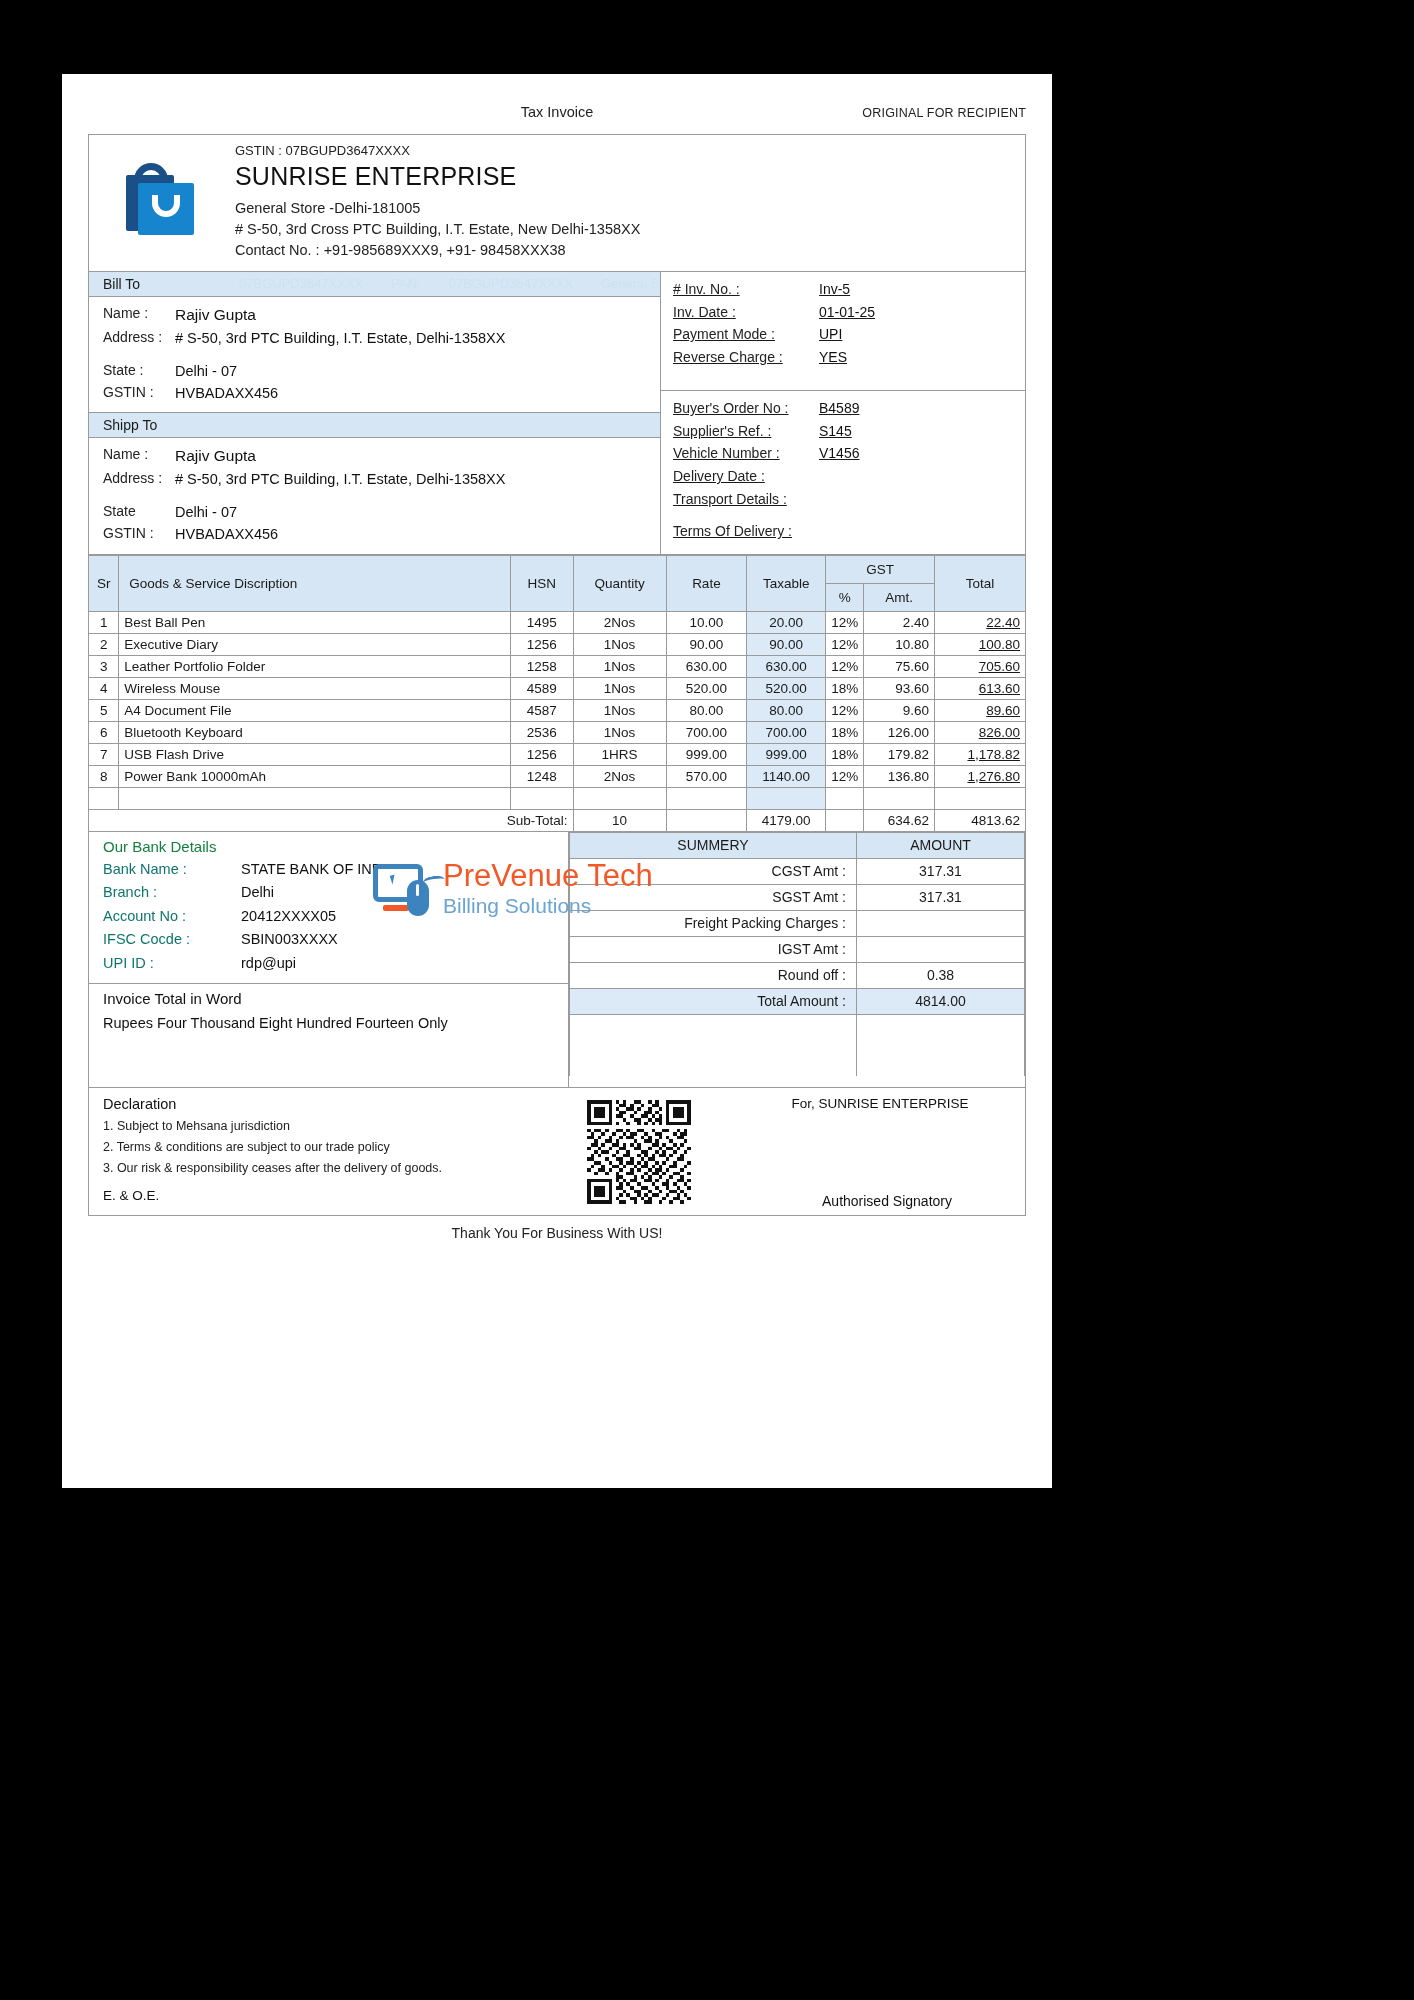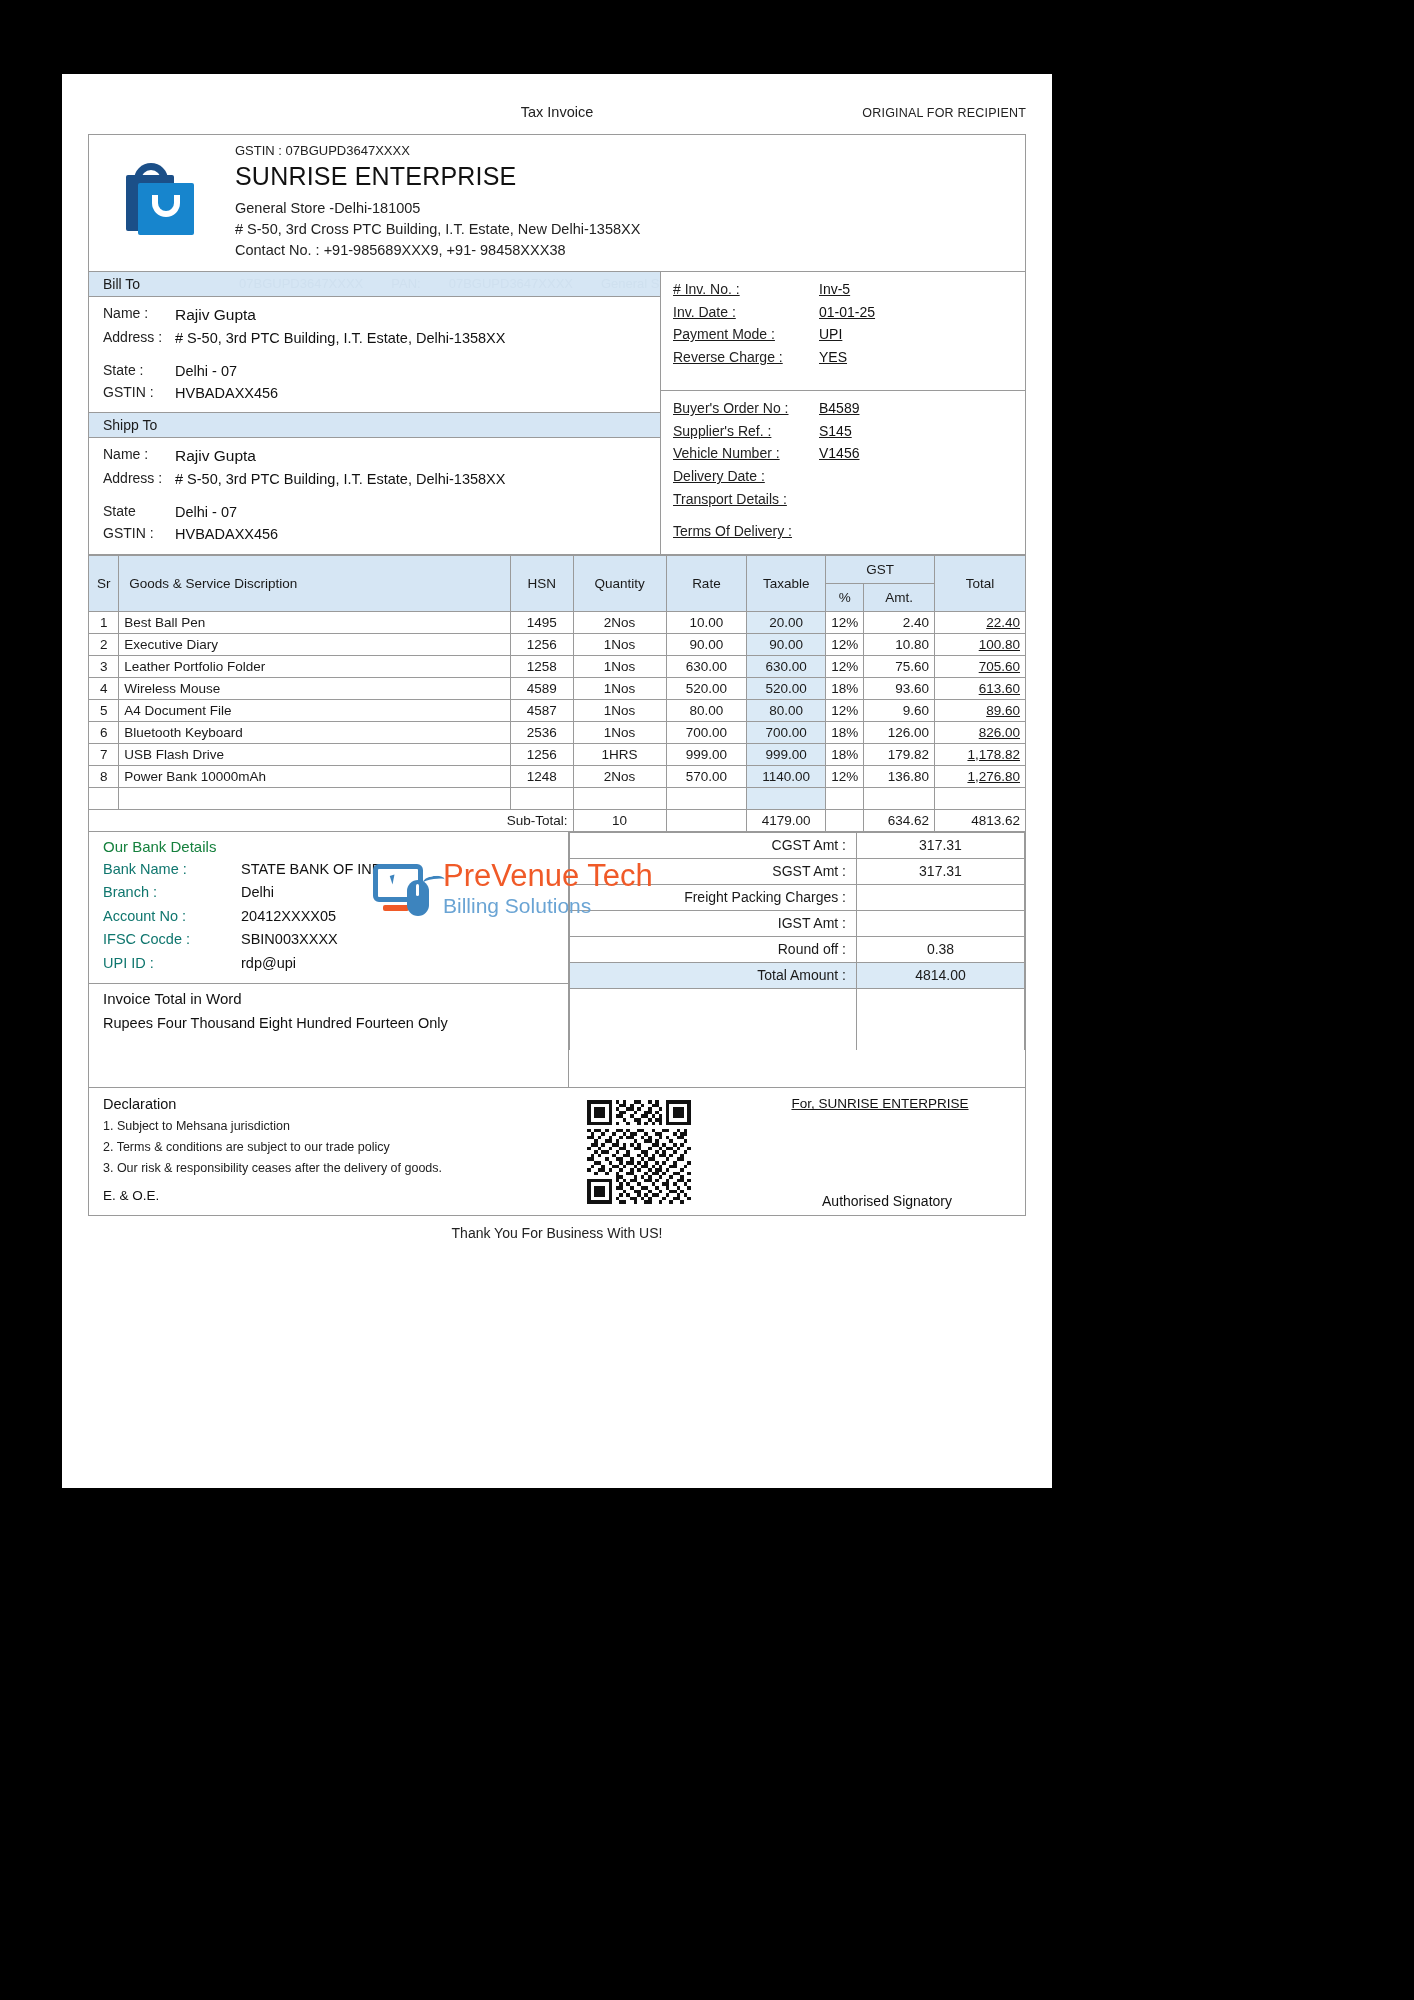--- a/index.html
+++ b/index.html
@@ -186,21 +186,21 @@
   .decl {
     display: flex; border-left: 1px solid #9a9a9a; border-right: 1px solid #9a9a9a;
     border-bottom: 1px solid #9a9a9a; min-height: 128px;
   }
   .decl-left { width: 440px; padding: 8px 0 6px 14px; }
   .decl-title { font-size: 14.5px; color: #111; margin-bottom: 4px; }
   .decl-item { font-size: 12.5px; color: #222; line-height: 1.65; }
   .decl-eoe { font-size: 13.5px; color: #111; margin-top: 10px; }
   .decl-mid { width: 220px; display: flex; align-items: center; justify-content: center; }
   .qr { width: 104px; height: 104px; display: block; }
-  .decl-right { flex: 1; position: relative; padding: 8px 14px 6px 0; text-align: center; text-decoration: underline; }
+  .decl-right { flex: 1; position: relative; padding: 8px 14px 6px 0; text-align: center; }
   .for-firm { font-size: 13.5px; color: #111; }
   .sig { position: absolute; left: 0; right: 0; bottom: 6px; text-align: center; font-size: 14px; color: #111; }
   
   .thanks { text-align: center; font-size: 14px; color: #222; padding-top: 9px; }
 </style>
 </head>
 <body>
 
 <div class="page">
  <div class="doc">
@@ -518,20 +518,24 @@
       <div class="word-box">
         <div class="word-title">Invoice Total in Word</div>
         <div class="word-text">Rupees Four Thousand Eight Hundred Fourteen Only</div>
         <div class="word-pad"></div>
       </div>
     </div>
 
     <div class="summary">
       <table class="sum">
         <tbody>
+              <tr class="head">
+          <td class="s-label">SUMMERY</td>
+          <td class="s-val">AMOUNT</td>
+        </tr>
         <tr>
           <td class="s-label">CGST Amt :</td>
           <td class="s-val">317.31</td>
         </tr>
         <tr>
           <td class="s-label">SGST Amt :</td>
           <td class="s-val">317.31</td>
         </tr>
         <tr>
           <td class="s-label">Freight Packing Charges :</td>

